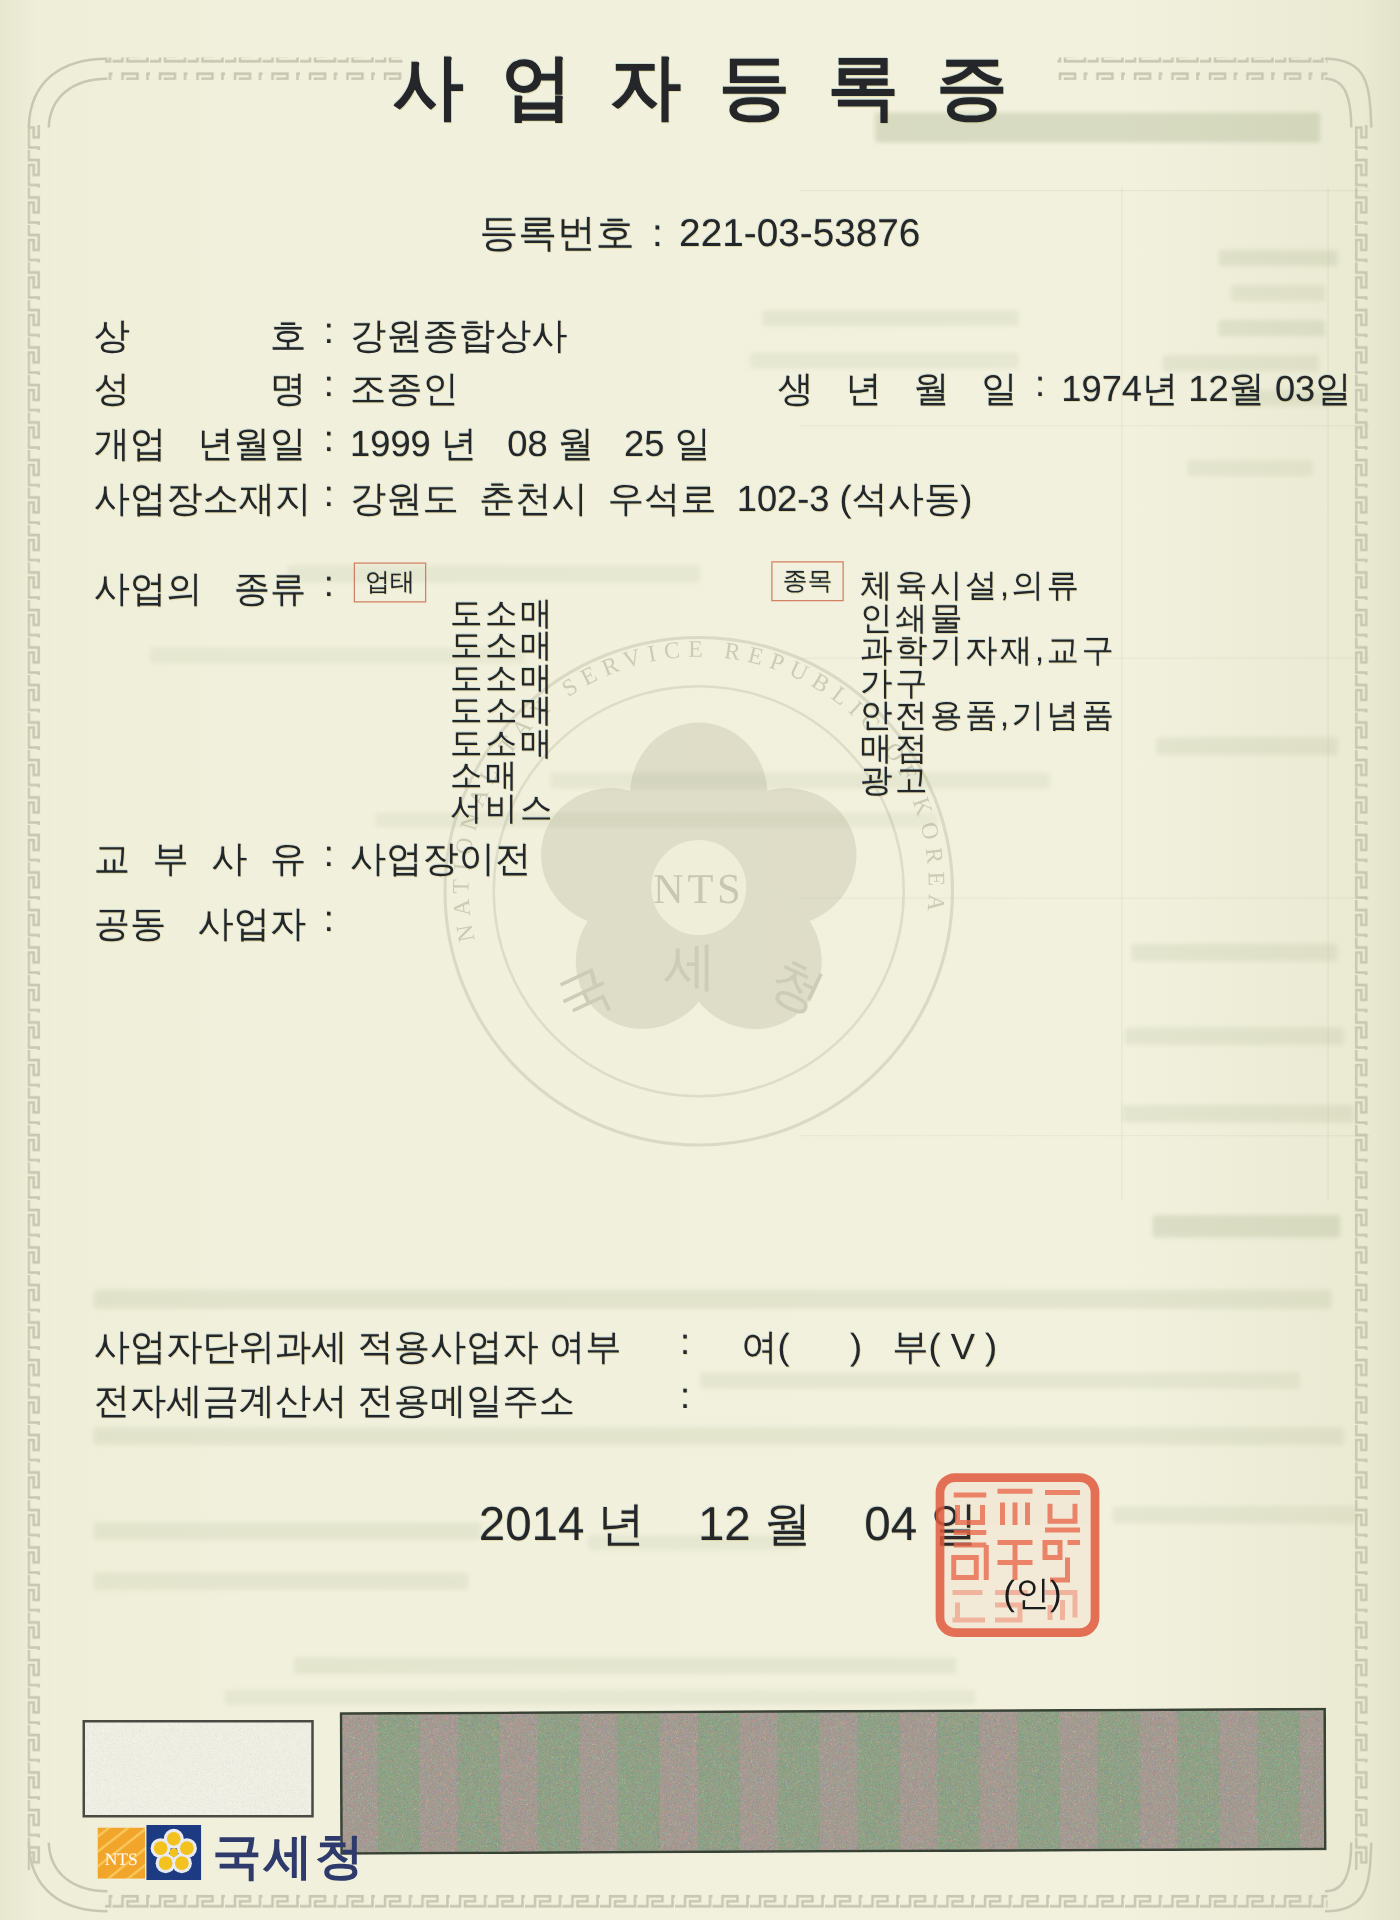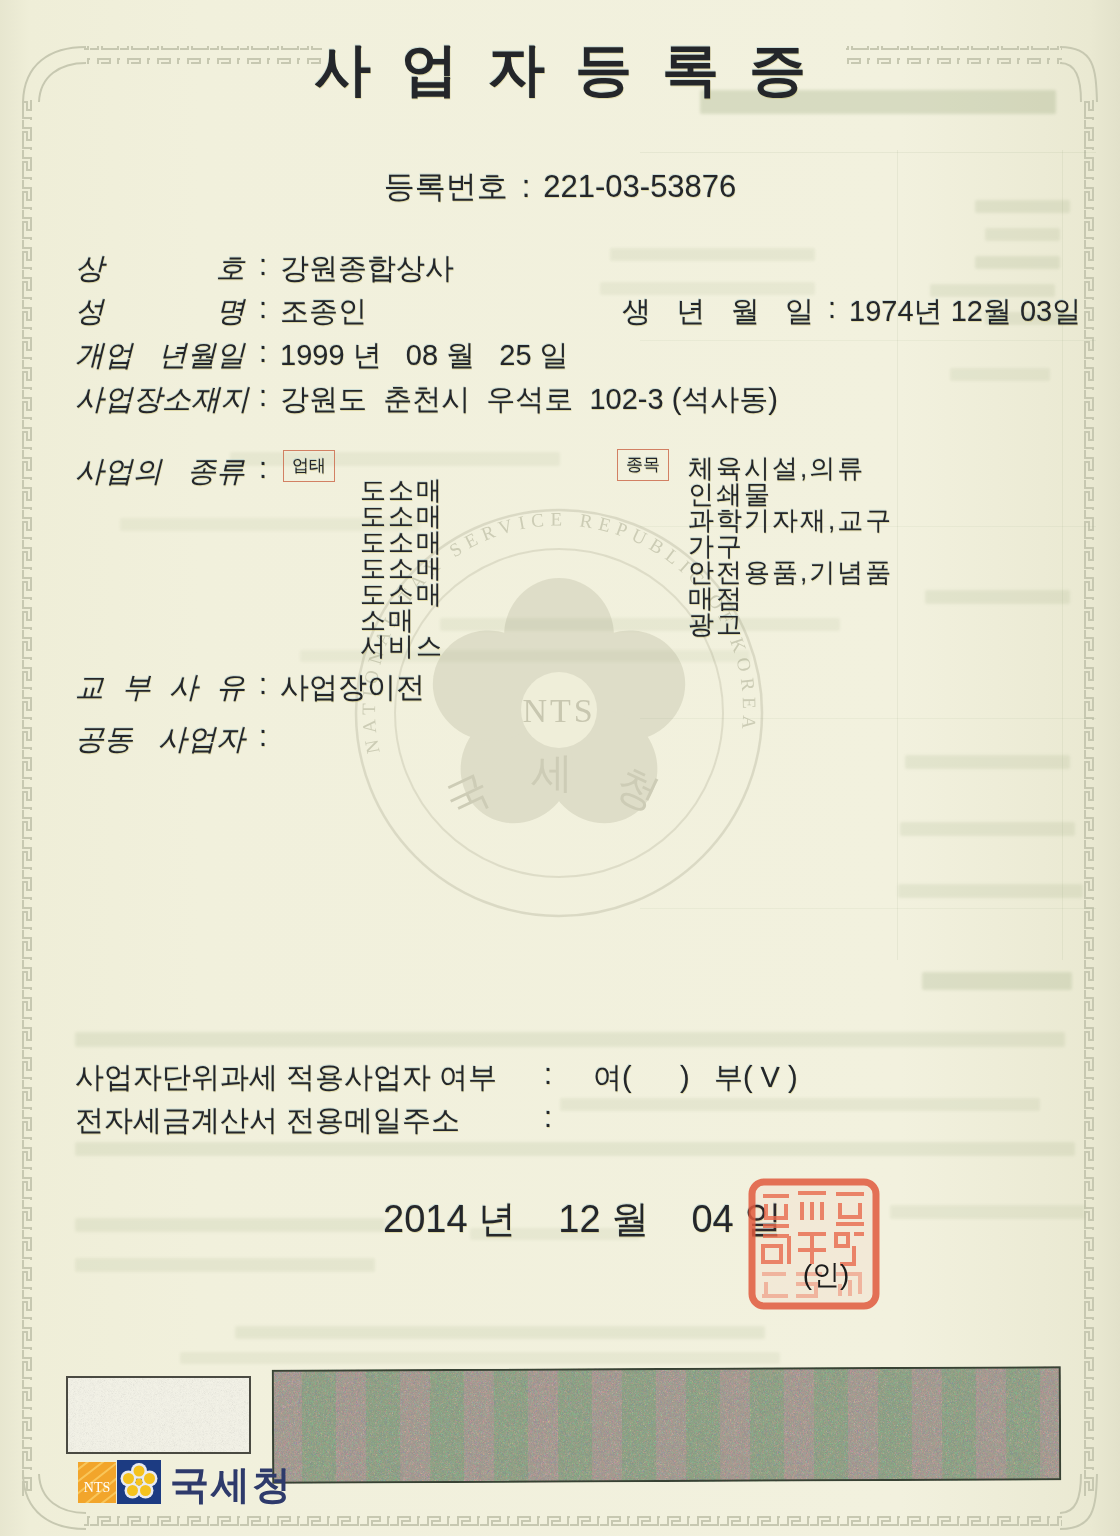--- a/index.html
+++ b/index.html
@@ -7,24 +7,24 @@
     background:linear-gradient(90deg,#e7e6cf 0px,#efeed8 30px,#f1f0dc 200px,#f2f1de 900px,#eae9d2 1090px,#e2e1ca 1120px);
     font-family:"Liberation Sans","DejaVu Sans",sans-serif;}
   .abs{position:absolute;}
   .ink{color:#24262a;text-shadow:0.5px 0.7px 0 rgba(185,165,40,.28),-0.5px -0.7px 0 rgba(70,150,190,.22);}
   [data-bind]{white-space:pre;}
   .title{position:absolute;left:0;right:0;top:32px;text-align:center;font-size:57px;font-weight:bold;letter-spacing:30px;text-indent:30px;}
   .subtitle{position:absolute;left:0;right:0;top:100px;text-align:center;font-size:35px;letter-spacing:3px;}
   .regrow{position:absolute;left:0;right:0;top:166px;text-align:center;font-size:31px;}
   .co{margin:0 13px 0 14px;}
   .row{position:absolute;left:75px;font-size:29px;display:flex;align-items:flex-start;}
-  .jl{display:inline-block;width:170px;text-align:justify;text-align-last:justify;font-style:italic;}
+  .jl{display:inline-block;width:170px;text-align:justify;text-align-last:justify;}
   .jl2{display:inline-block;width:192px;text-align:justify;text-align-last:justify;}
   .w1{display:inline-block;width:455px;}
-  .boxlbl{position:absolute;font-size:17px;line-height:28px;padding:1px 8px;border:1px solid rgba(205,108,78,.85);}
+  .boxlbl{position:absolute;font-size:20px;line-height:28px;padding:1px 8px;border:1px solid rgba(205,108,78,.85);}
   .list{position:absolute;font-size:26px;line-height:26px;letter-spacing:2px;}
   .li{display:block;}
   .date{position:absolute;left:383px;top:1194px;font-size:38px;}
   .office{position:absolute;left:400px;top:1234px;font-size:46px;letter-spacing:9px;}
   .orgtext{position:absolute;left:170px;top:1458px;font-size:39px;font-weight:bold;letter-spacing:2px;color:#2e3a6b;}
   .wbox{position:absolute;left:66px;top:1376px;width:181px;height:74px;border:2px solid #4a4a42;background:#f3f2e7;}
   .strip{position:absolute;left:272px;top:1368px;transform:rotate(-0.25deg);}
   .g{position:absolute;background:#7d9160;filter:blur(1.6px);border-radius:2px;pointer-events:none;}
   .gl{position:absolute;background:#82966e;pointer-events:none;}
   .seal{position:absolute;left:746px;top:1176px;}

